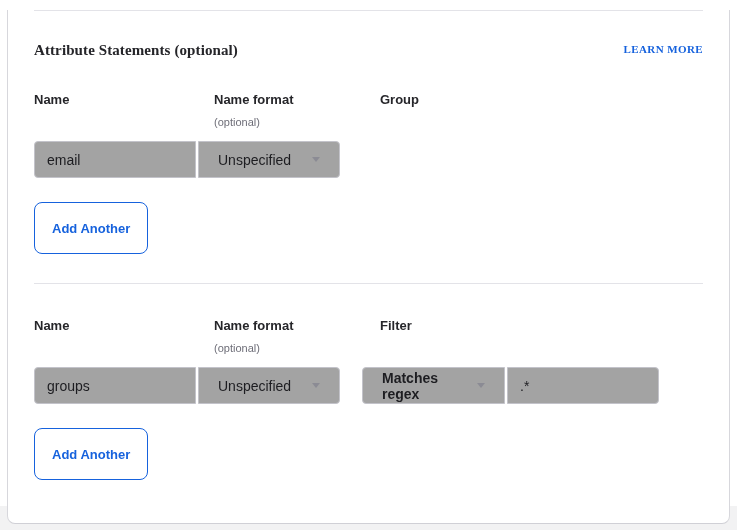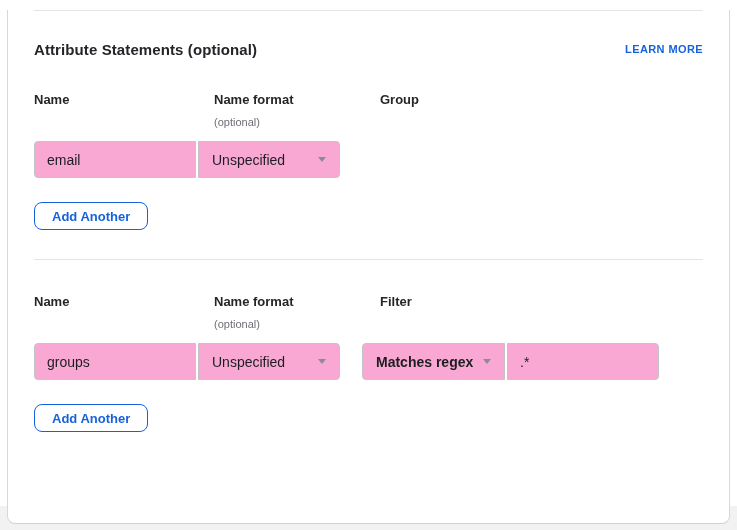--- a/index.html
+++ b/index.html
@@ -34,20 +34,21 @@
     height: 0;
   }
   hr.top-divider { margin-top: 10px; }
   hr.mid-divider { margin-top: 29px; }
 
   .section-header {
     margin-top: 31px;
     display: flex;
     justify-content: space-between;
     align-items: flex-start;
+    font-family: Liberation Serif, serif;
   }
   h2.section-title {
     font-size: 15px;
     font-weight: 700;
     color: #252529;
     letter-spacing: 0.1px;
     line-height: 16px;
   }
   .learn-more {
     font-size: 11px;
@@ -85,35 +86,35 @@
     margin-top: 11px;
     display: flex;
     align-items: flex-start;
   }
   .joined { display: flex; gap: 2px; }
   .third-col { margin-left: 22px; }
 
   .tb, .select, .arrow-btn {
     height: 37px;
     border: 1px solid #c3c3ca;
-    background: #f9a8d4;
+    background: #a3a3a3;
     font-family: "Liberation Sans", sans-serif;
     font-size: 14px;
     color: #1d1d21;
   }
   .tb { padding: 0 12px; outline: none; }
   .tb.w-name { width: 162px; }
   .tb.w-value { width: 265px; }
   .tb.w-filter { width: 152px; }
 
   .select {
     display: flex;
     align-items: center;
     justify-content: space-between;
-    padding: 0 13px;
+    padding: 0 19px;
     cursor: pointer;
   }
   .select.w-format { width: 142px; }
   .select.w-filtertype { width: 143px; font-weight: bold; }
 
   .arrow-btn {
     width: 30px;
     display: flex;
     align-items: center;
     justify-content: center;
@@ -126,21 +127,21 @@
     border-left: 4px solid transparent;
     border-right: 4px solid transparent;
     border-top: 5px solid #8b8b94;
   }
 
   .left-round  { border-radius: 4px 0 0 4px; }
   .right-round { border-radius: 0 4px 4px 0; }
 
   .add-btn {
     margin-top: 24px;
-    height: 28px;
+    height: 52px;
     padding: 0 17px;
     background: #ffffff;
     border: 1px solid #1662dd;
     border-radius: 8px;
     color: #1662dd;
     font-family: "Liberation Sans", sans-serif;
     font-size: 13px;
     font-weight: 700;
     cursor: pointer;
   }

